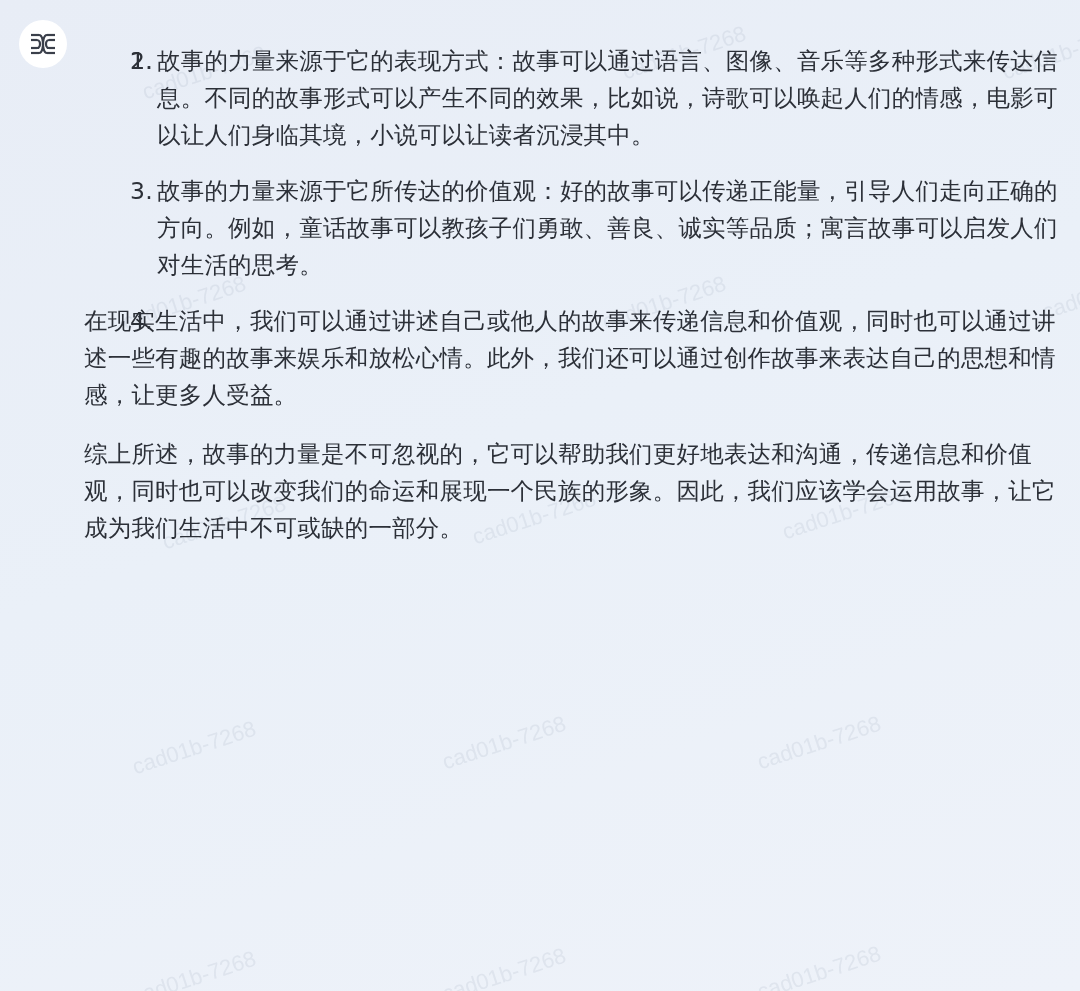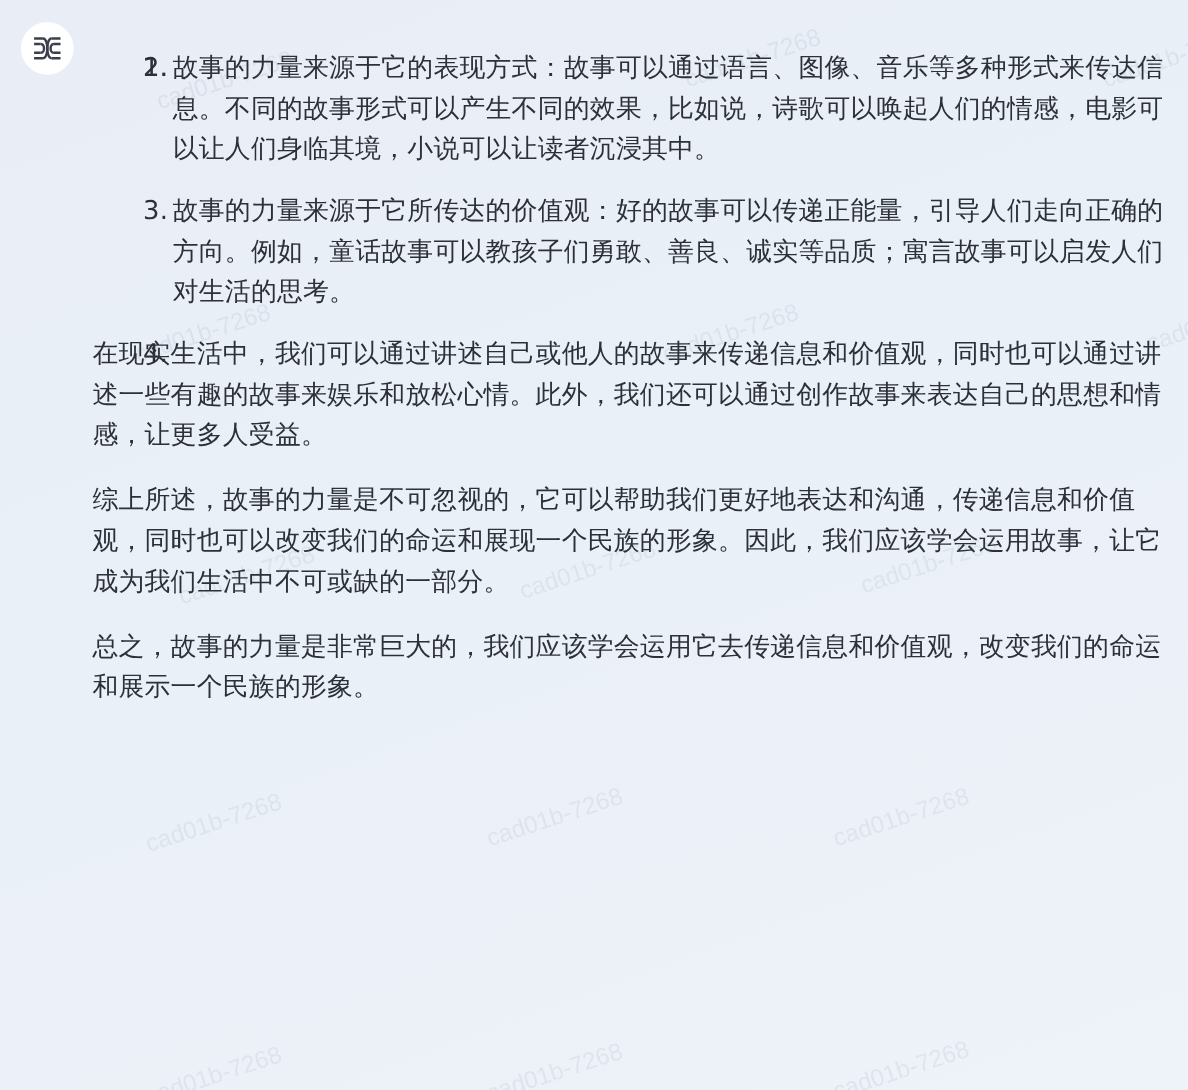--- a/index.html
+++ b/index.html
@@ -126,14 +126,13 @@
       <span class="num">3.</span>
       <span>故事的力量来源于它所传达的价值观：好的故事可以传递正能量，引导人们走向正确的方向。例如，童话故事可以教孩子们勇敢、善良、诚实等品质；寓言故事可以启发人们对生活的思考。</span>
     </li>
     <li>
       <span class="num">4.</span>
     </li>
   </ol>
 
   <p>在现实生活中，我们可以通过讲述自己或他人的故事来传递信息和价值观，同时也可以通过讲述一些有趣的故事来娱乐和放松心情。此外，我们还可以通过创作故事来表达自己的思想和情感，让更多人受益。</p>
   <p>综上所述，故事的力量是不可忽视的，它可以帮助我们更好地表达和沟通，传递信息和价值观，同时也可以改变我们的命运和展现一个民族的形象。因此，我们应该学会运用故事，让它成为我们生活中不可或缺的一部分。</p>
-  <p>总之，故事的力量是非常巨大的，我们应该学会运用它去传递信息和价值观，改变我们的命运和展示一个民族的形象。</p>
 </div>
 
 </body></html>

